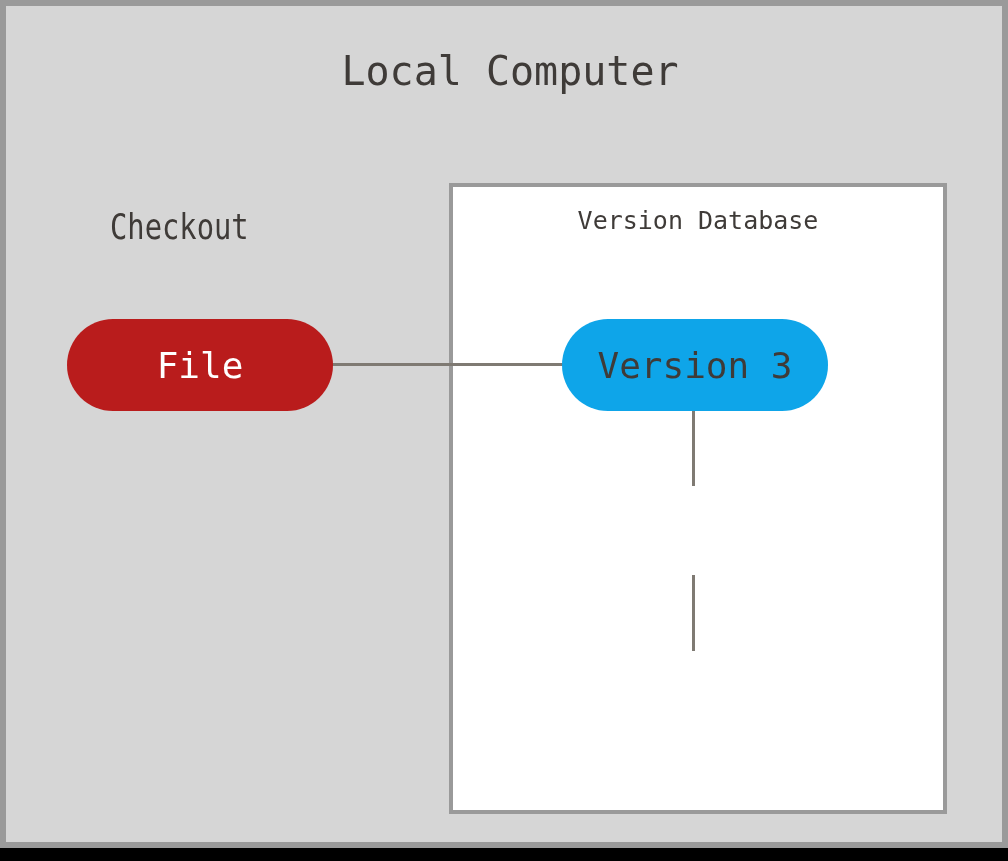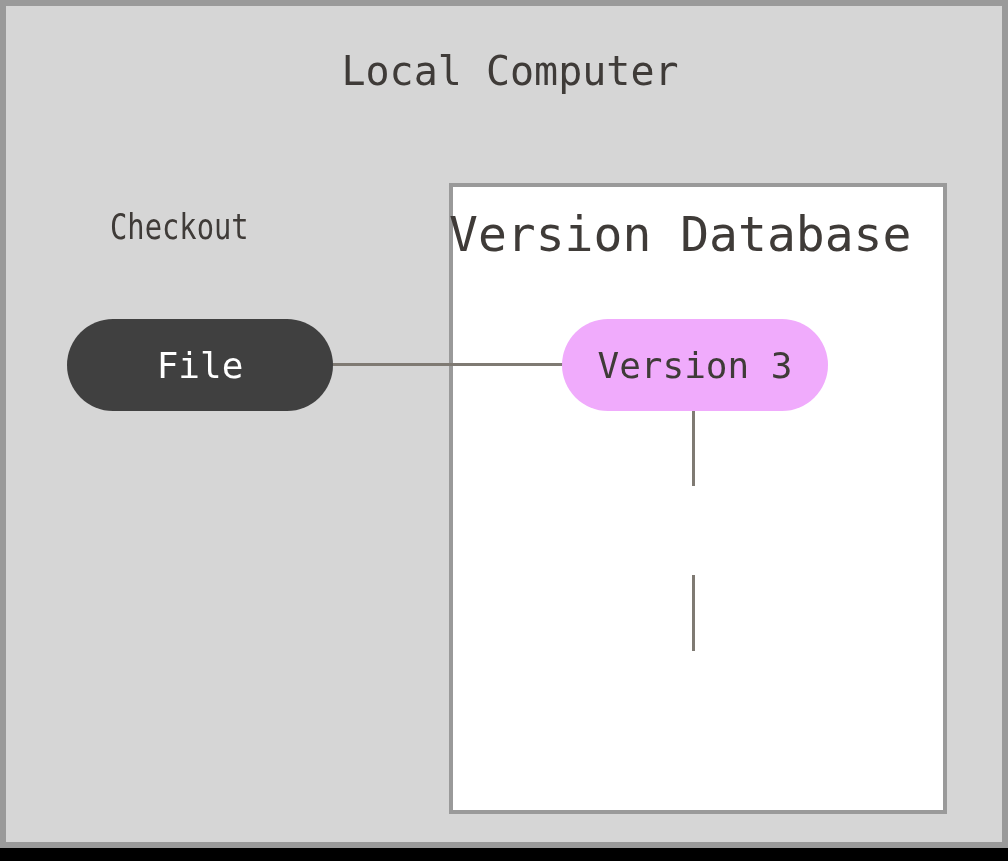--- a/index.html
+++ b/index.html
@@ -77,22 +77,23 @@
     box-sizing: border-box;
     background: #ffffff;
     border: 4px solid #9a9a9a;
   }
 
   .db-title {
     position: absolute;
     left: 443px;
     top: 200px;
     width: 498px;
+    text-align: center;
     font-family: "DejaVu Sans Mono", "Liberation Mono", monospace;
-    font-size: 48px;
+    font-size: 25px;
     color: #3f3b38;
     white-space: pre;
   }
 
   
   .edge {
     position: absolute;
     background: #7f7a73;
   }
   .edge-h {
@@ -133,29 +134,29 @@
     font-size: 36px;
     white-space: pre;
     user-select: none;
   }
 
   .node-file {
     left: 61px;
     top: 313px;
     width: 266px;
     height: 92px;
-    background: #404040;
+    background: #b91c1c;
     color: #ffffff;
   }
 
   .node-version {
     left: 556px;
     width: 266px;
     height: 92px;
-    background: #f0abfc;
+    background: #0ea5e9;
     color: #3f3b38;
     text-align: right;
   }
 
   .node-v3 { top: 313px; }
   .node-v2 { top: 478px; }
   .node-v1 { top: 643px; }
 </style>
 </head>
 <body>

